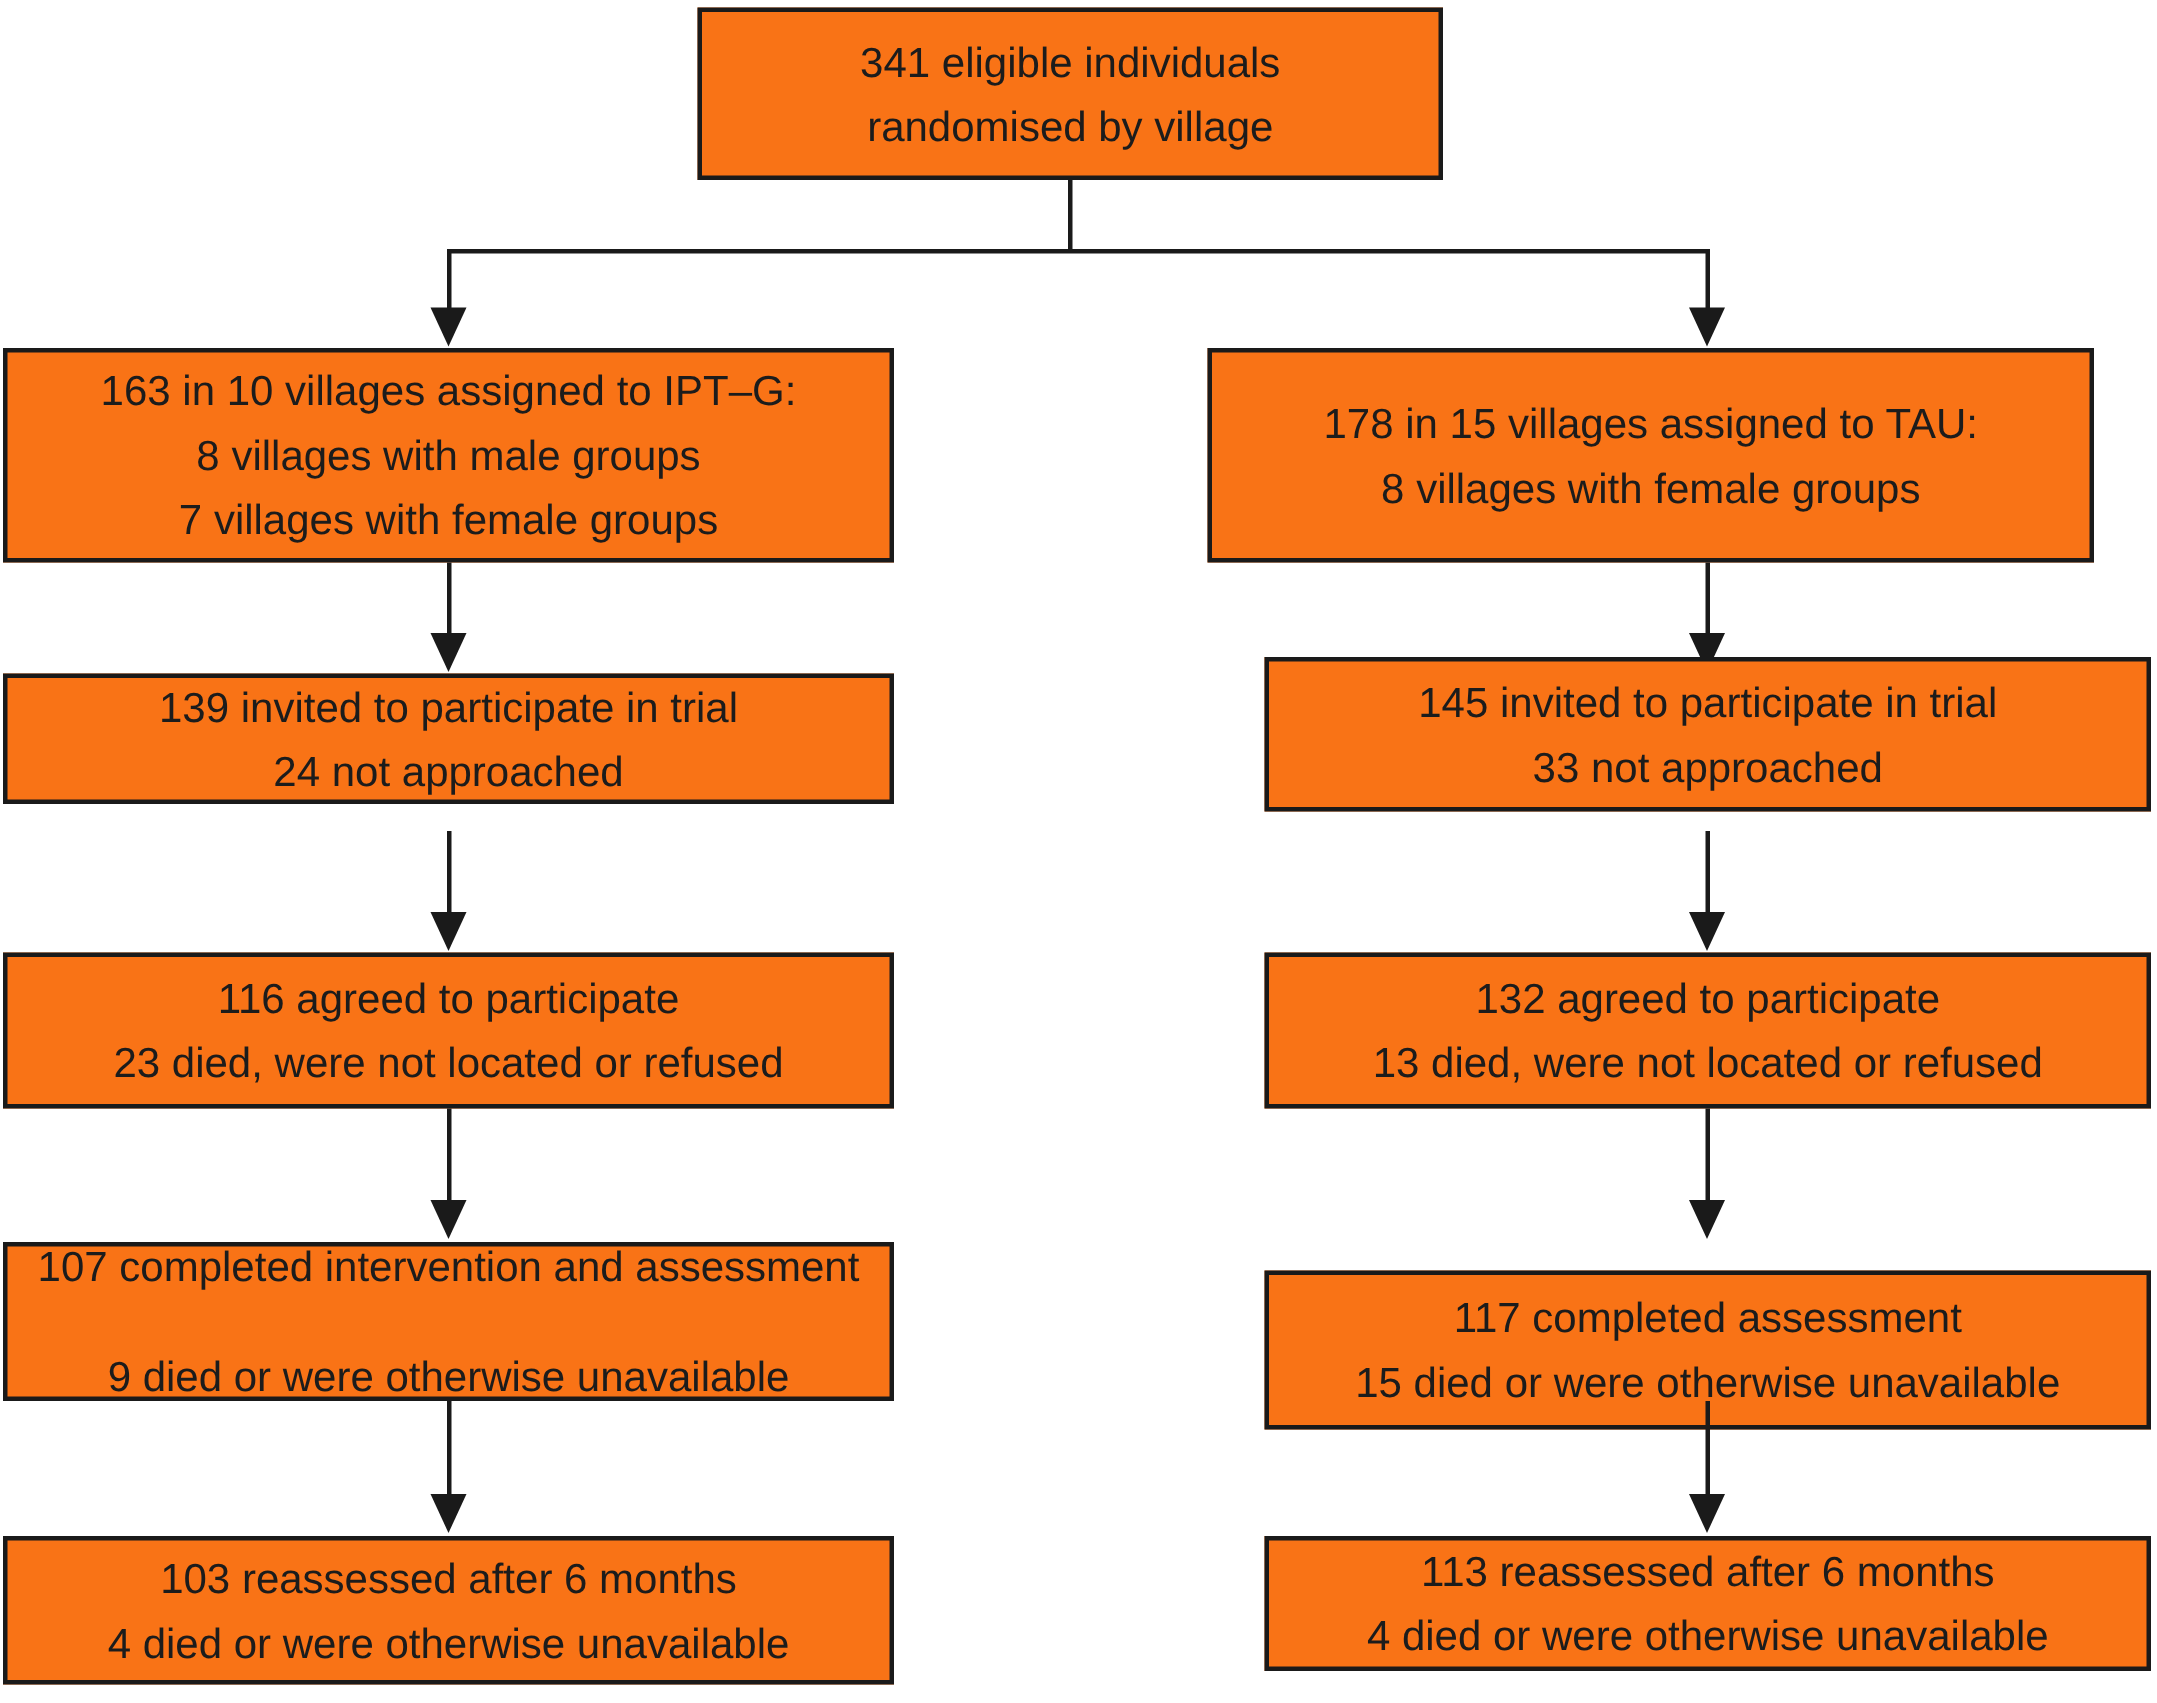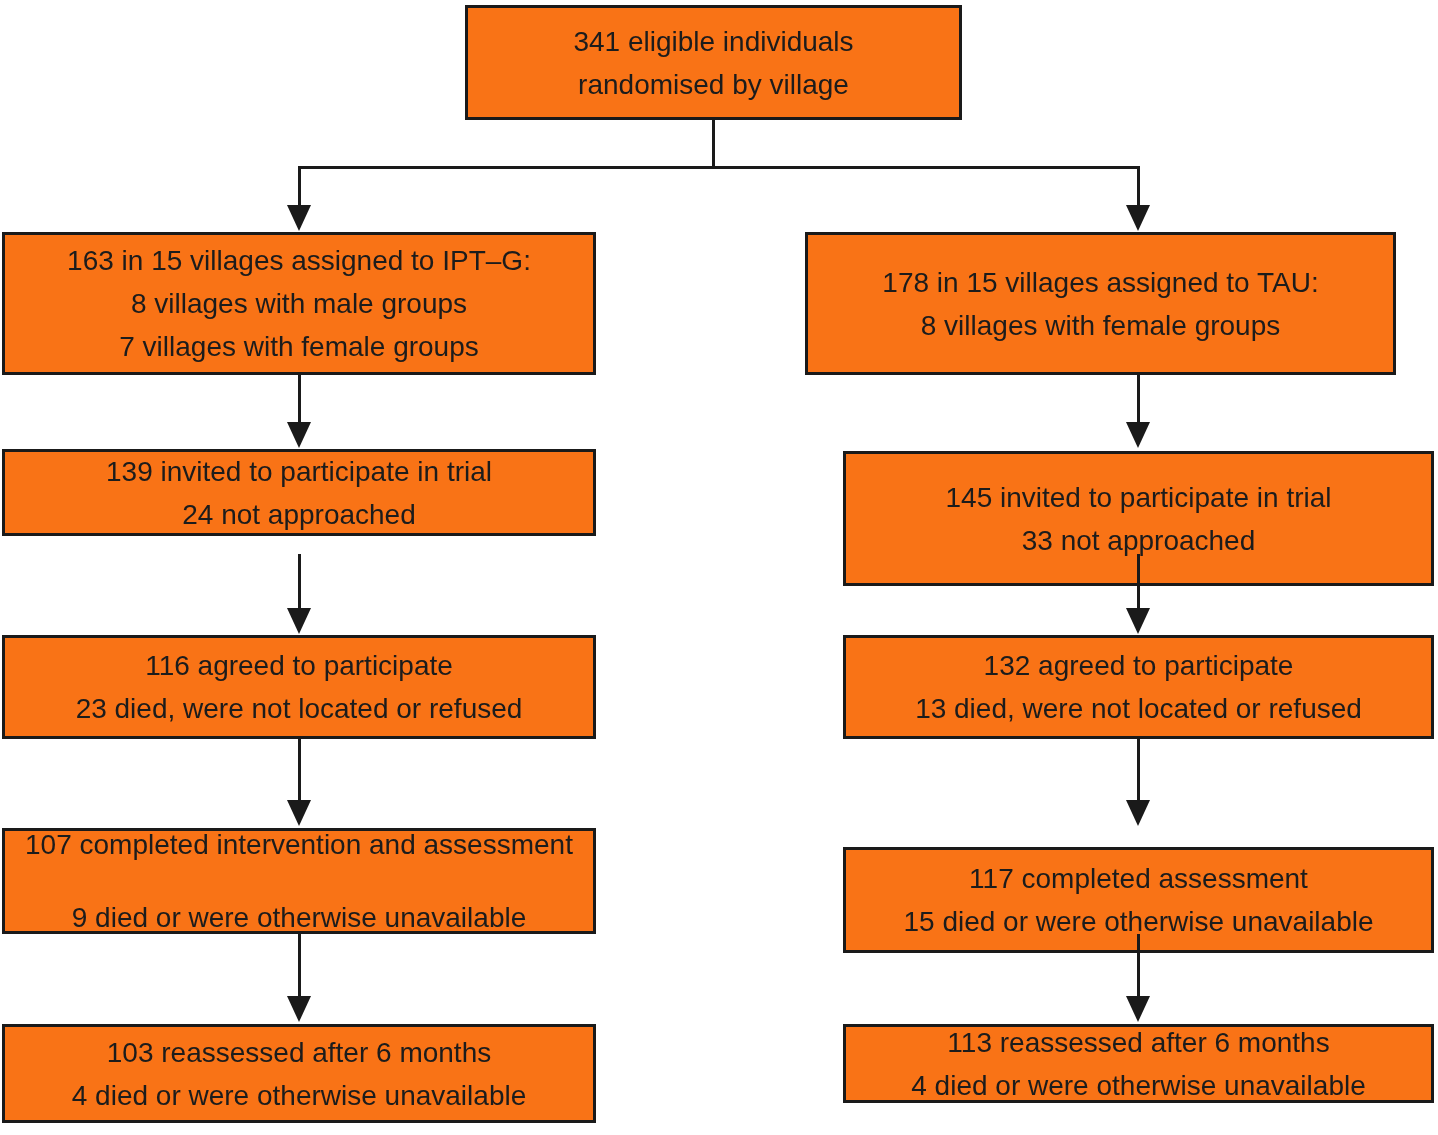--- a/index.html
+++ b/index.html
@@ -58,21 +58,21 @@
   </div>
 
   <div class="vline" style="left:712px; top:120px; height:48px;"></div>
   <div class="hline" style="left:298px; top:166px; width:842px;"></div>
   <div class="vline" style="left:298px; top:166px; height:40px;"></div>
   <div class="tri" style="left:287px; top:205px;"></div>
   <div class="vline" style="left:1137px; top:166px; height:40px;"></div>
   <div class="tri" style="left:1126px; top:205px;"></div>
 
   <div class="box" style="left:2px; top:232px; width:594px; height:143px;">
-    <div class="line">163 in 15 villages assigned to IPT–G:</div>
+    <div class="line">163 in 10 villages assigned to IPT–G:</div>
     <div class="line">8 villages with male groups</div>
     <div class="line">7 villages with female groups</div>
   </div>
 
   <div class="vline" style="left:298px; top:375px; height:48px;"></div>
   <div class="tri" style="left:287px; top:422px;"></div>
 
   <div class="box" style="left:2px; top:449px; width:594px; height:87px;">
     <div class="line">139 invited to participate in trial</div>
     <div class="line">24 not approached</div>
@@ -103,21 +103,21 @@
   </div>
 
   <div class="box" style="left:805px; top:232px; width:591px; height:143px;">
     <div class="line">178 in 15 villages assigned to TAU:</div>
     <div class="line">8 villages with female groups</div>
   </div>
 
   <div class="vline" style="left:1137px; top:375px; height:48px;"></div>
   <div class="tri" style="left:1126px; top:422px;"></div>
 
-  <div class="box" style="left:843px; top:451px; width:591px; height:135px;">
+  <div class="box" style="left:843px; top:438px; width:591px; height:103px;">
     <div class="line">145 invited to participate in trial</div>
     <div class="line">33 not approached</div>
   </div>
 
   <div class="vline" style="left:1137px; top:554px; height:55px;"></div>
   <div class="tri" style="left:1126px; top:608px;"></div>
 
   <div class="box" style="left:843px; top:635px; width:591px; height:104px;">
     <div class="line">132 agreed to participate</div>
     <div class="line">13 died, were not located or refused</div>
@@ -127,18 +127,18 @@
   <div class="tri" style="left:1126px; top:800px;"></div>
 
   <div class="box" style="left:843px; top:828px; width:591px; height:106px;margin-top:19px;">
     <div class="line">117 completed assessment</div>
     <div class="line">15 died or were otherwise unavailable</div>
   </div>
 
   <div class="vline" style="left:1137px; top:934px; height:63px;"></div>
   <div class="tri" style="left:1126px; top:996px;"></div>
 
-  <div class="box" style="left:843px; top:1024px; width:591px; height:79px;">
+  <div class="box" style="left:843px; top:1024px; width:591px; height:90px;">
     <div class="line">113 reassessed after 6 months</div>
     <div class="line">4 died or were otherwise unavailable</div>
   </div>
 
 </div>
 
 </body></html>

